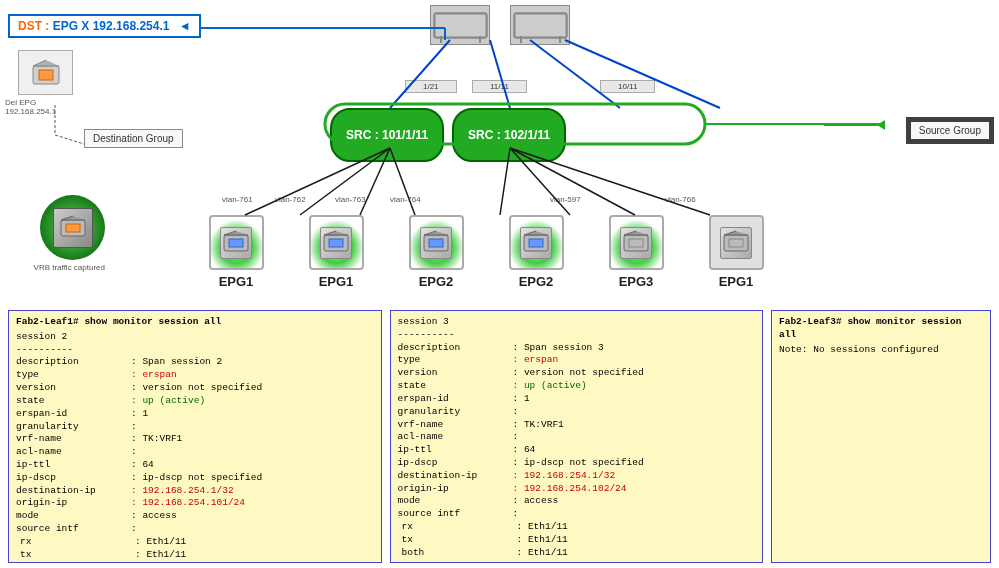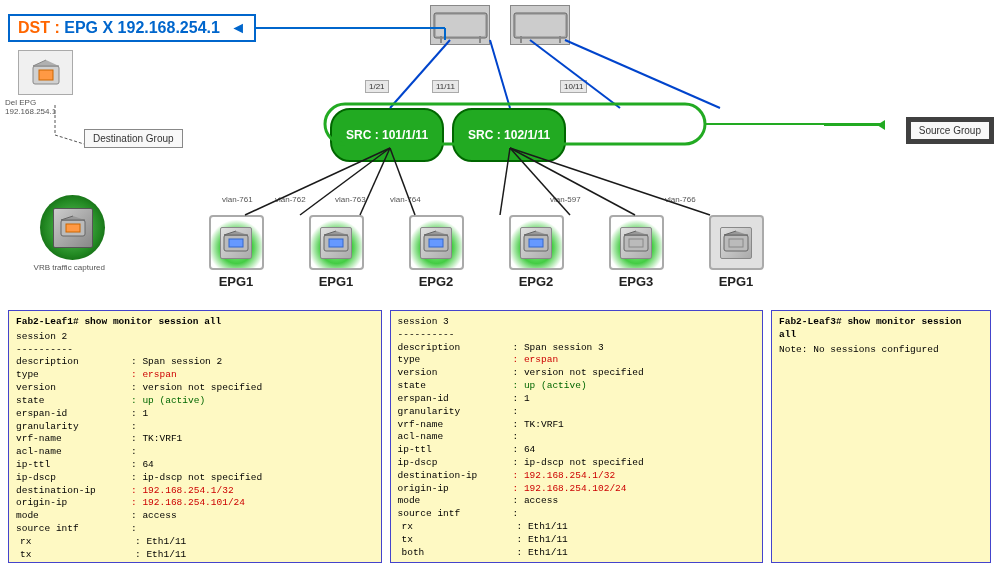--- a/index.html
+++ b/index.html
@@ -19,21 +19,21 @@
       height: 305px;
     }
 
     
     .dst-label {
       position: absolute;
       top: 14px; left: 8px;
       border: 2px solid #0066cc;
       background: #fff;
       padding: 3px 8px;
-      font-size: 16px;
+      font-size: 12px;
       font-weight: bold;
       color: #333;
       white-space: nowrap;
       z-index: 10;
     }
     .dst-label span.dst-tag {
       color: #ff6600;
       font-weight: bold;
     }
     .dst-label span.dst-epg {
@@ -140,21 +140,22 @@
       margin-top: 5px;
     }
 
     
     .port-label {
       position: absolute;
       font-size: 9px;
       color: #333;
       background: #e8e8e8;
       border: 1px solid #aaa;
-      padding: 1px 3px;
+      padding: 1px 17px;
+      margin-left: 40px;
     }
 
     
     .epg-row {
       position: absolute;
       top: 215px; left: 200px;
       display: flex;
       gap: 28px;
     }
     .epg-item {

